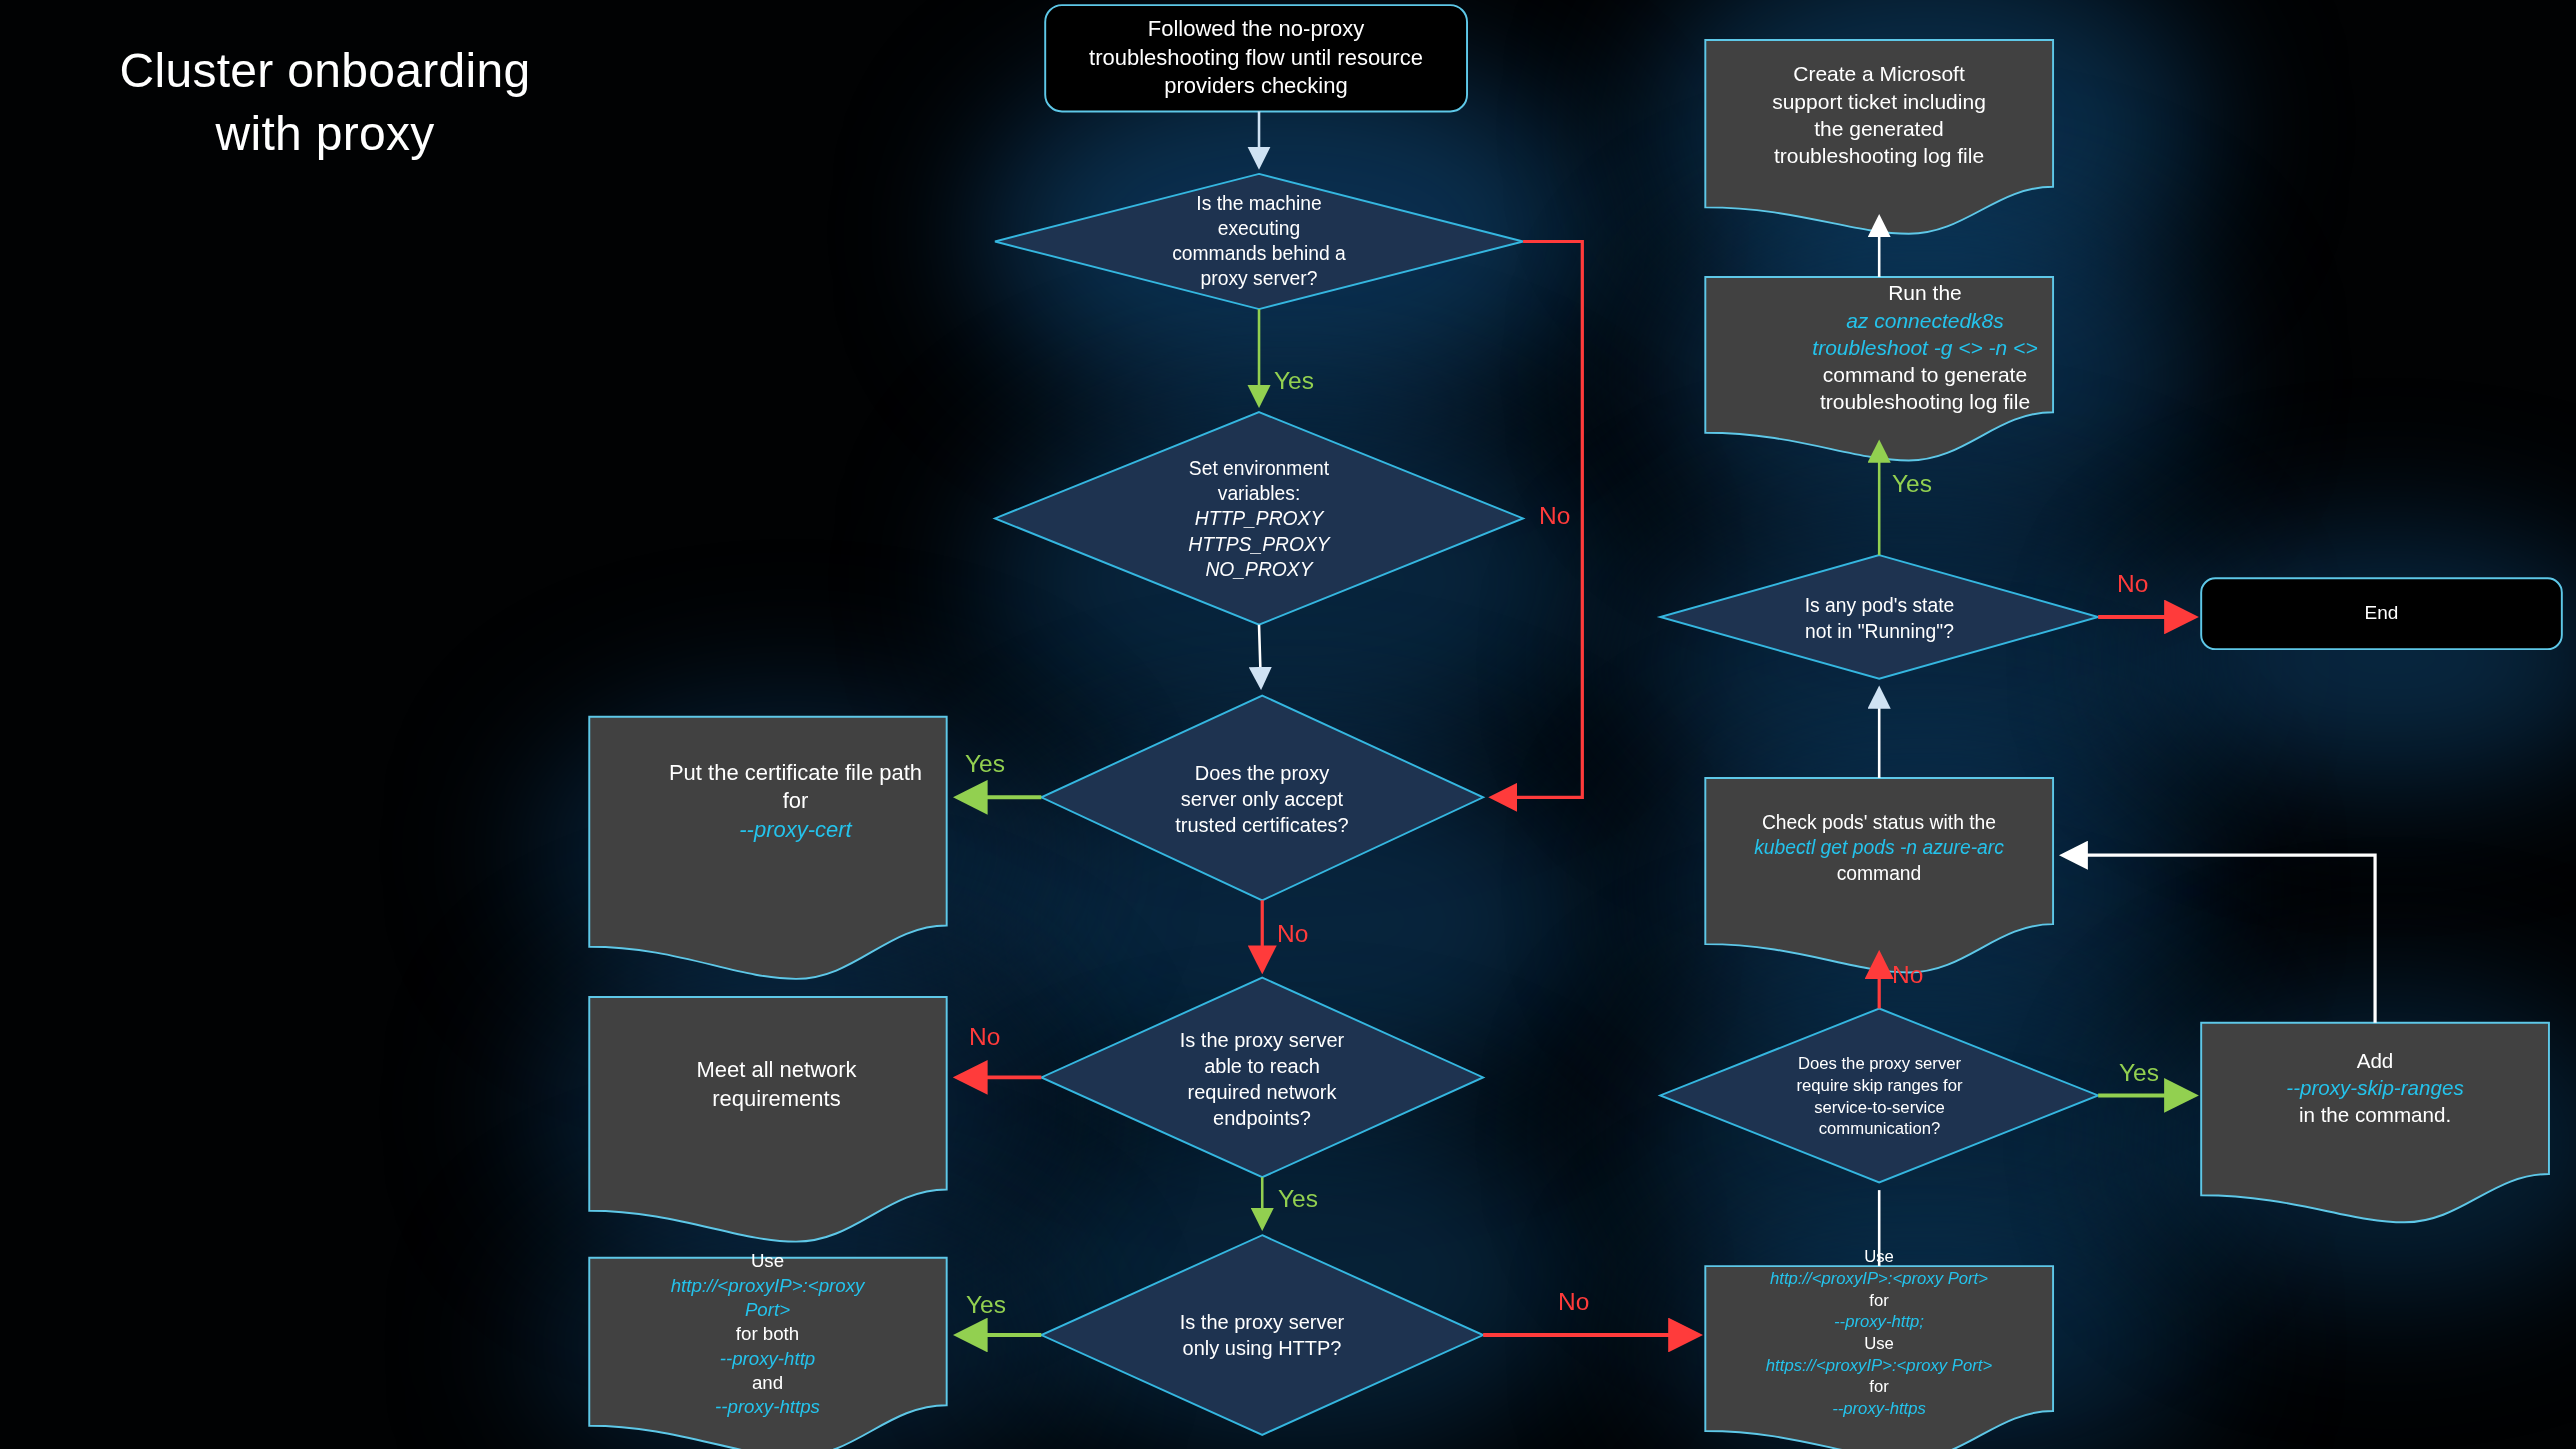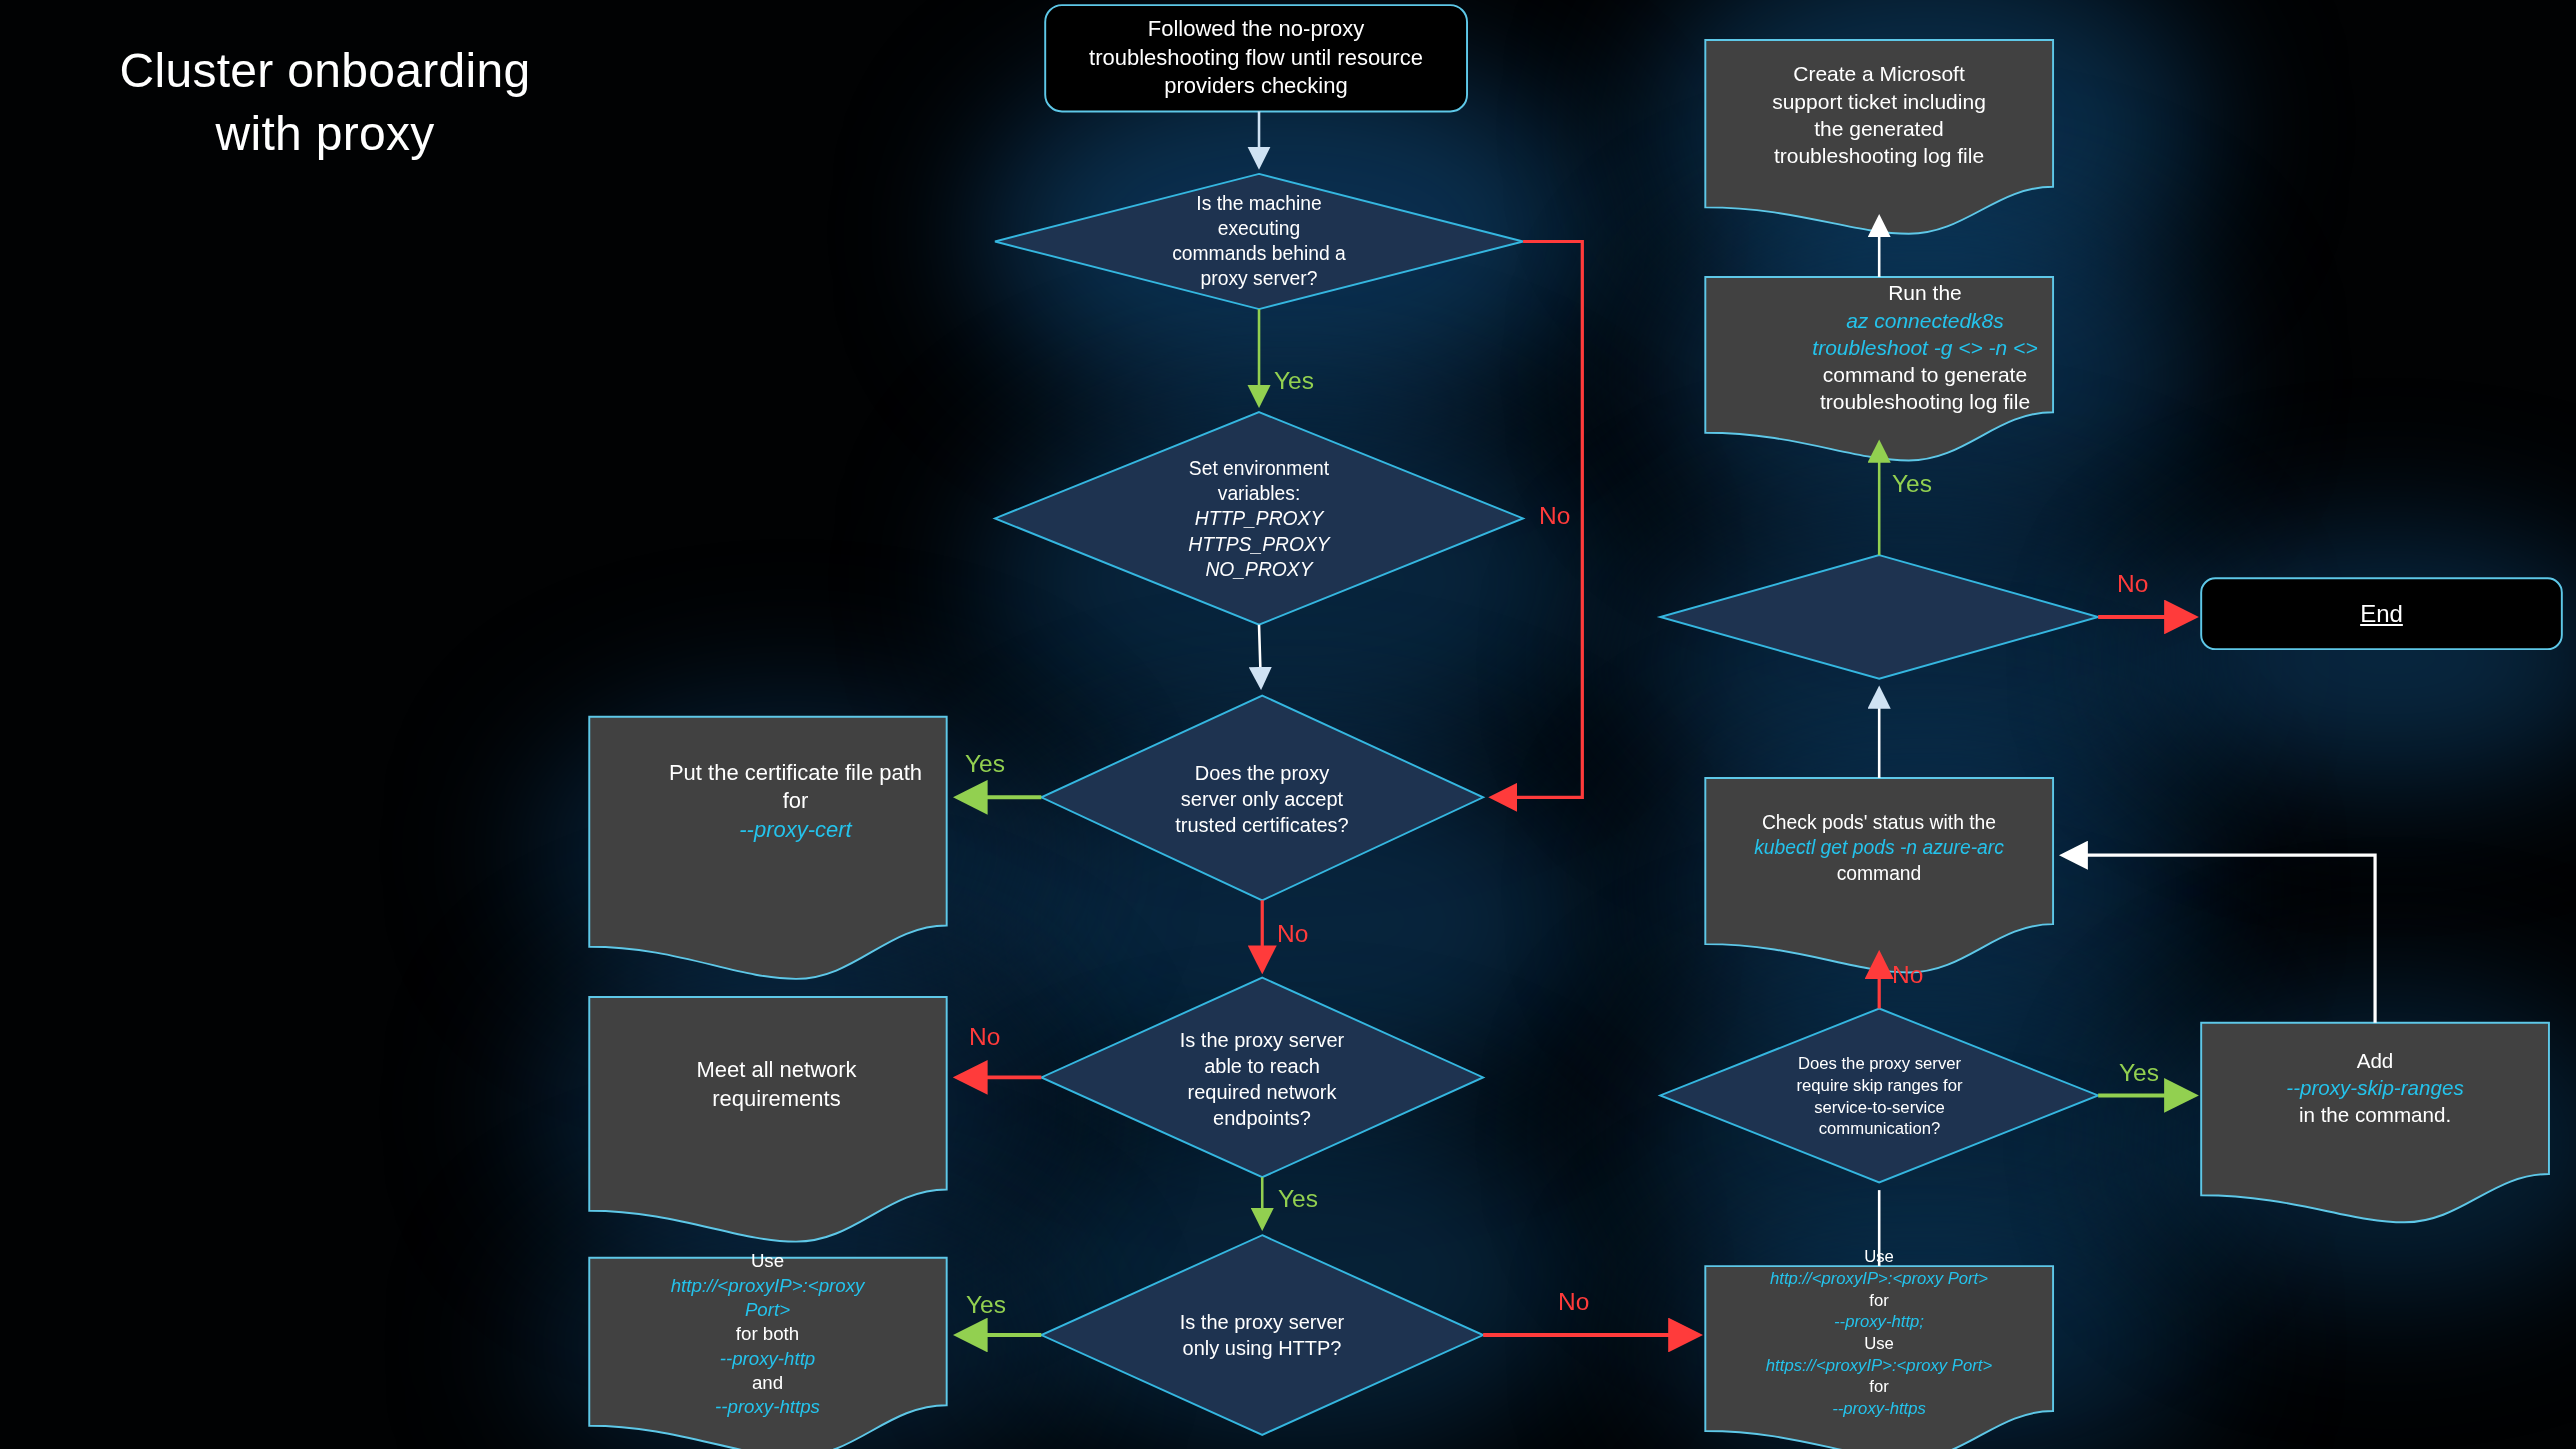--- a/index.html
+++ b/index.html
@@ -281,22 +281,26 @@
     </span>
     <span>in the command.</span>
   </div>
 
   <div class="node-text" style="left:1705px;top:787px;width:348px;height:122px;font-size:19.3px;">
     <span>Check pods' status with the</span>
     <span class="cyan">kubectl get pods -n azure-arc</span>
     <span>command</span>
   </div>
 
-
-  <div class="node-text" style="left:2201px;top:578px;width:361px;height:71px;font-size:24px;text-decoration:underline;">
+  <div class="node-text" style="left:1699px;top:583px;width:361px;height:71px;font-size:19.3px;">
+    <span>Is any pod's state</span>
+    <span>not in "Running"?</span>
+  </div>
+
+  <div class="node-text" style="left:2201px;top:578px;width:361px;height:71px;font-size:19px;">
     <span>End</span>
   </div>
 
   <div class="node-text" style="left:1705px;top:283px;width:348px;height:129px;font-size:21px;margin-left:46px;">
     <span>
       <span>Run the </span>
         <span class="cyan">az connectedk8s</span>
     </span>
     <span class="cyan">troubleshoot -g &lt;&gt; -n &lt;&gt;</span>
     <span>command to generate</span>

